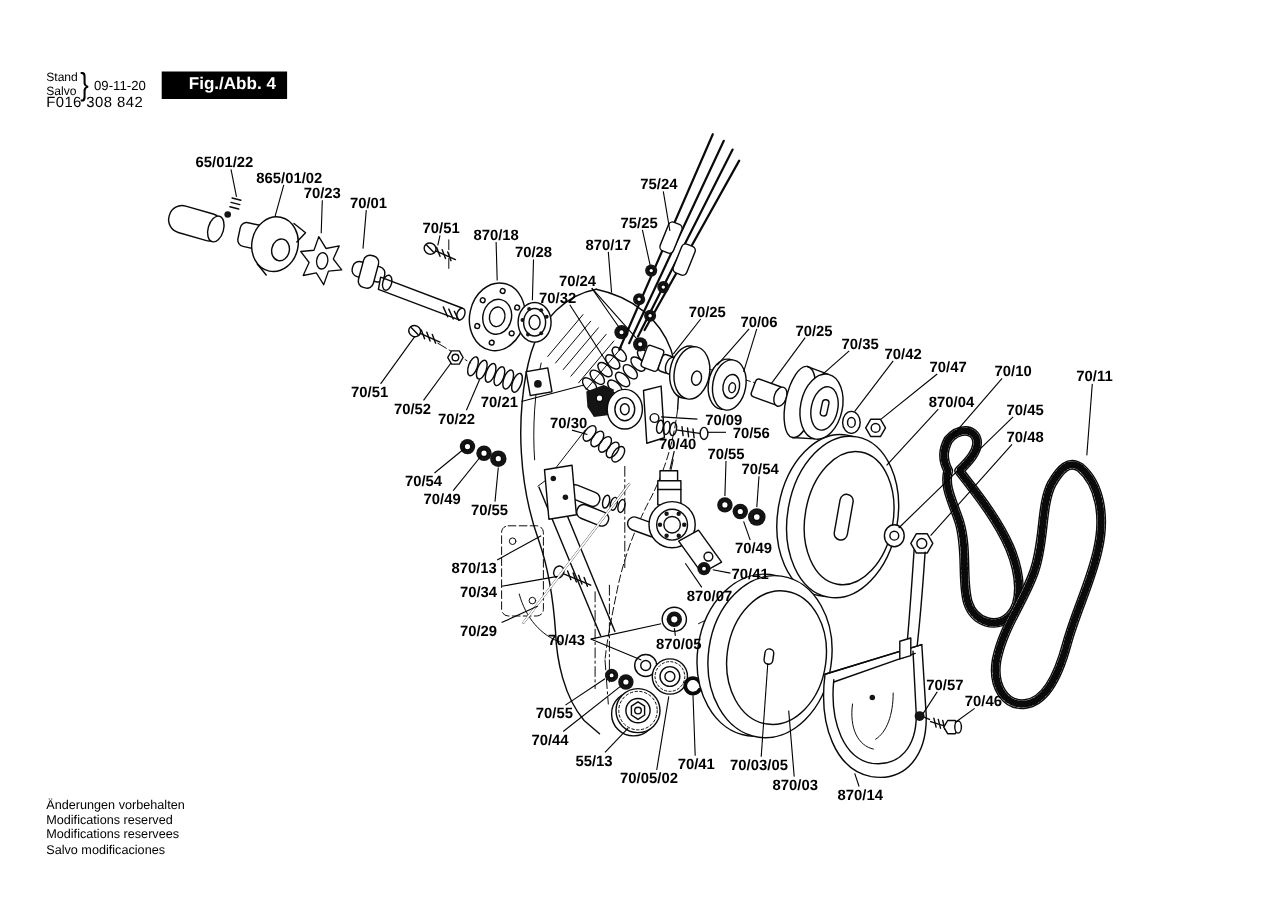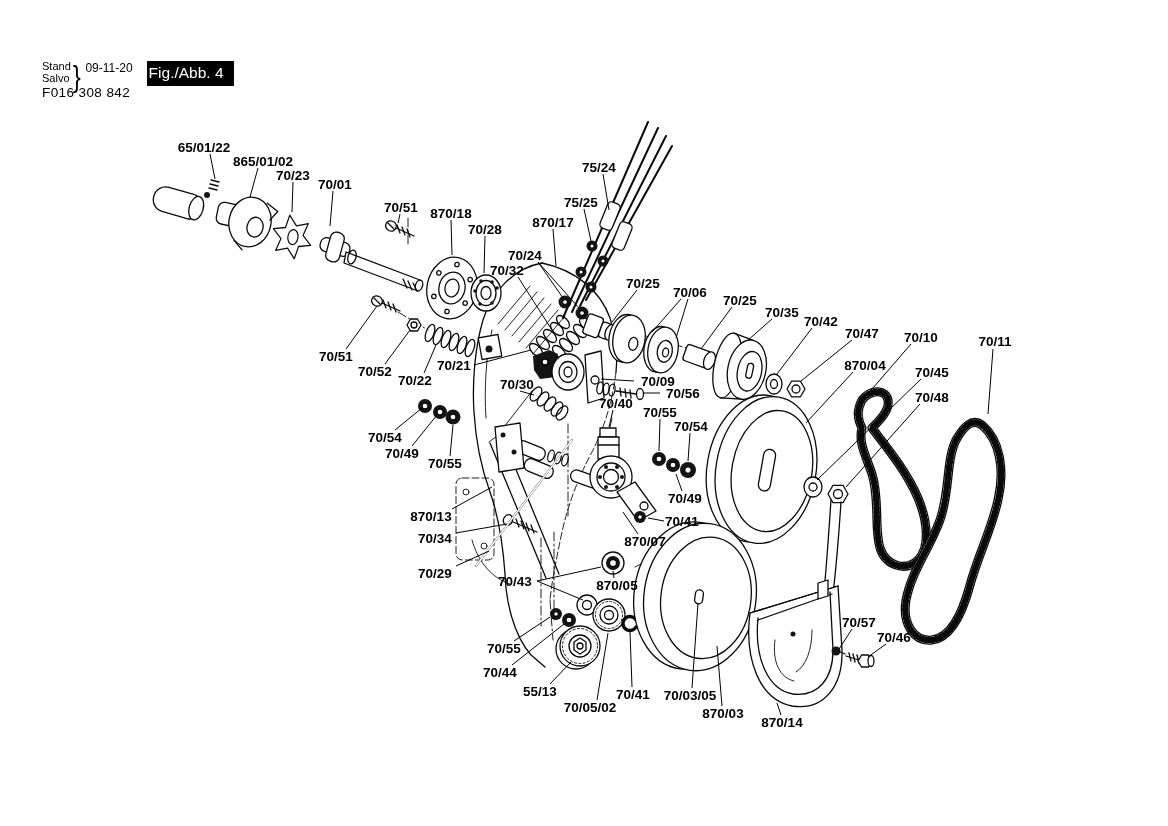--- a/index.html
+++ b/index.html
@@ -1,25 +1,25 @@
 <!DOCTYPE html>
 <html><head>
 <meta charset="utf-8">
 <style>
   html,body{margin:0;padding:0;background:#fff;}
   #page{position:relative;width:1168px;height:826px;background:#ffffff;overflow:hidden;
         font-family:"Liberation Sans",sans-serif;color:#000;}
   .abs{position:absolute;}
   #part-number{left:42px;top:38px;font-size:13.5px;letter-spacing:.4px;margin-top:47px;}
-  #issue-row{left:42px;top:61px;display:flex;align-items:flex-start;}
+  #issue-row{left:42px;top:61px;display:flex;align-items:center;}
   #stand-issue{font-size:11px;line-height:11.5px;}
   #brace{font-size:29px;font-weight:400;margin:0 2px 0 1px;transform:scaleX(.8);}
   #issue-date{font-size:12px;margin-left:2px;}
-  #fig-box{margin-left:14px;background:#000;color:#fff;font-weight:normal;font-size:15.5px;
-           padding:3px 10px 4px 2px;}
+  #fig-box{margin-left:14px;background:#000;color:#fff;font-weight:bold;font-size:15.5px;
+           padding:3px 10px 4px 25px;}
   #footer{left:42px;top:726px;font-size:11.5px;line-height:13.5px;}
   svg#diagram{position:absolute;left:0;top:0;}
   #art *{vector-effect:none;}
   #art{stroke:#0a0a0a;fill:none;stroke-width:1.3;stroke-linecap:round;stroke-linejoin:round;}
   .wf{fill:#ffffff;}
   .df{fill:#141414;stroke:none;}
   .thin{stroke-width:.9;}
   .thick{stroke-width:2;}
   .dash{stroke-dasharray:7 3;stroke-width:.9;}
   .ddot{stroke-dasharray:9 3 2 3;stroke-width:.9;}
@@ -561,13 +561,19 @@
   <div class="abs" id="issue-row">
     <div id="stand-issue">
       <div>Stand</div>
       <div>Salvo</div>
     </div>
     <div id="brace">}</div>
     <div id="issue-date">09-11-20</div>
     <div id="fig-box">Fig./Abb. 4</div>
   </div>
 
+  <div class="abs" id="footer">
+    <div>Änderungen vorbehalten</div>
+    <div>Modifications reserved</div>
+    <div>Modifications reservees</div>
+    <div>Salvo modificaciones</div>
+  </div>
 </div>
 
 </body></html>

